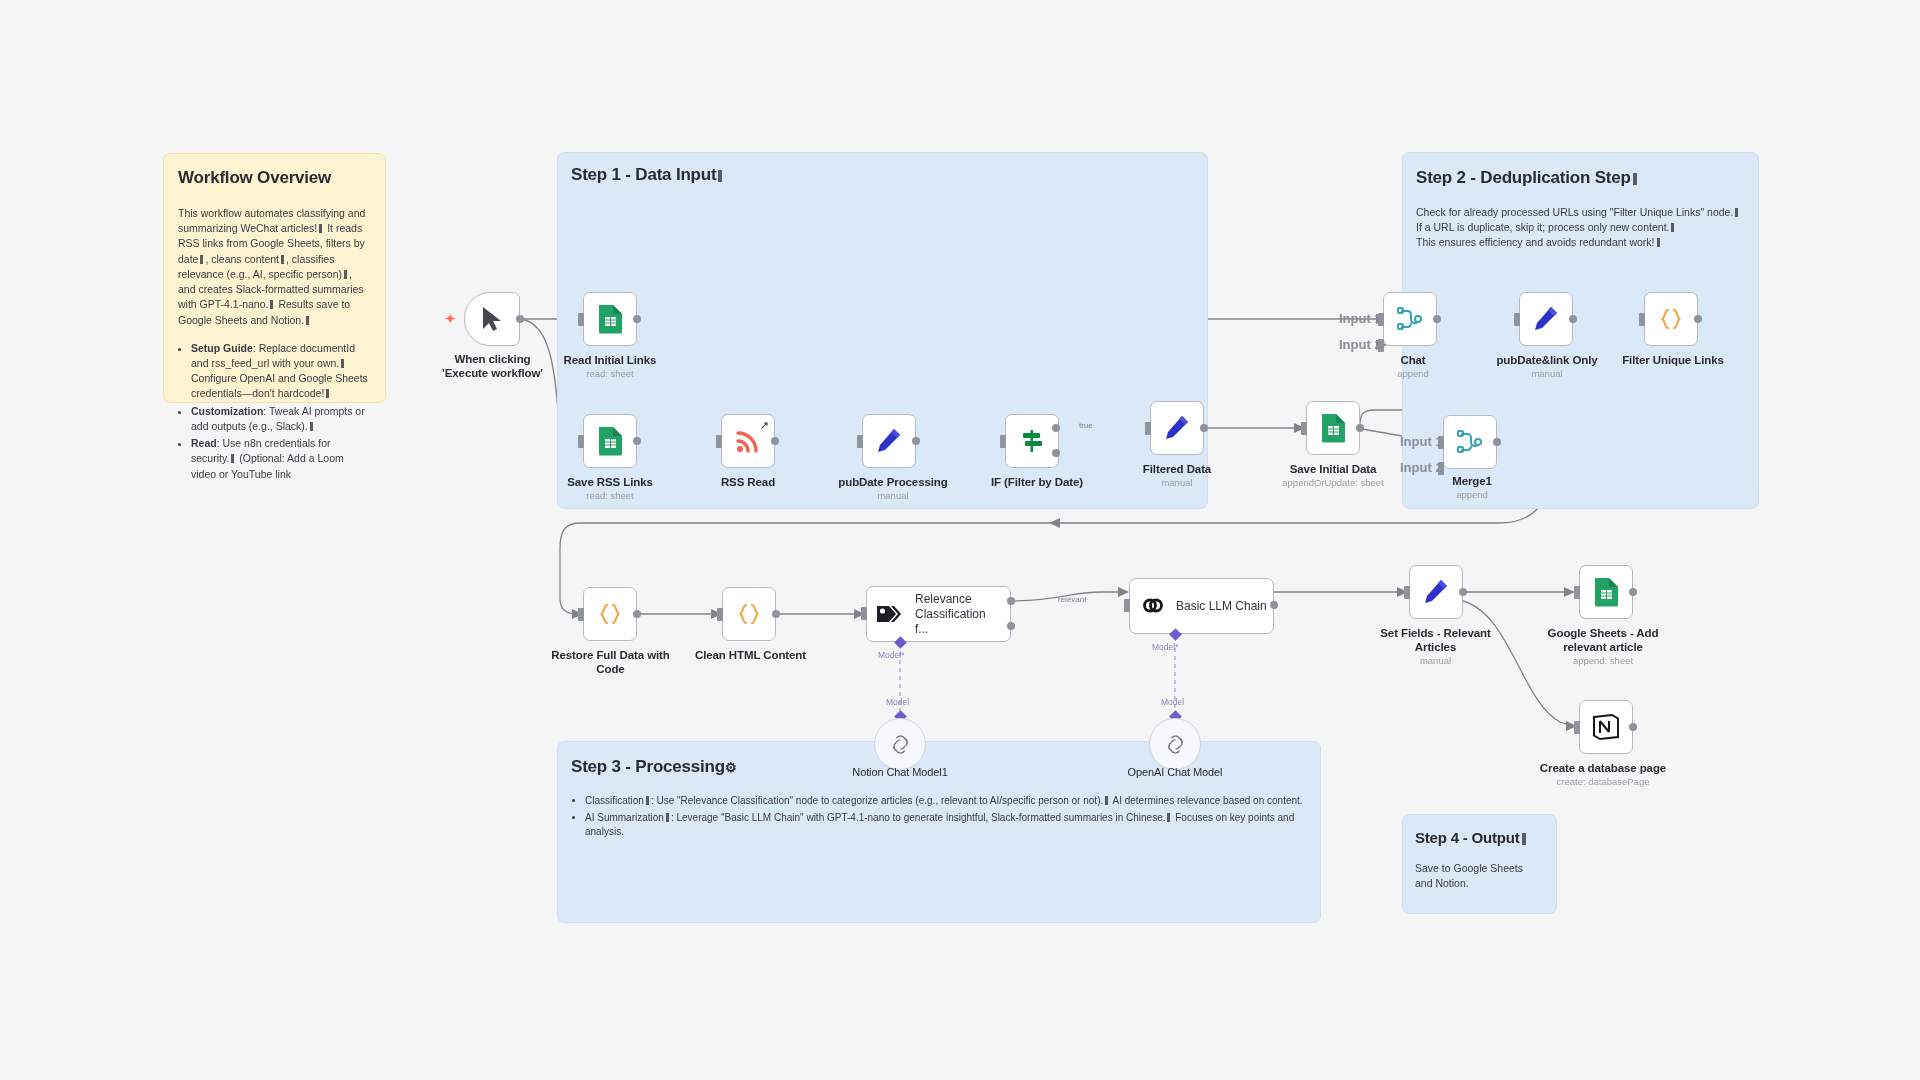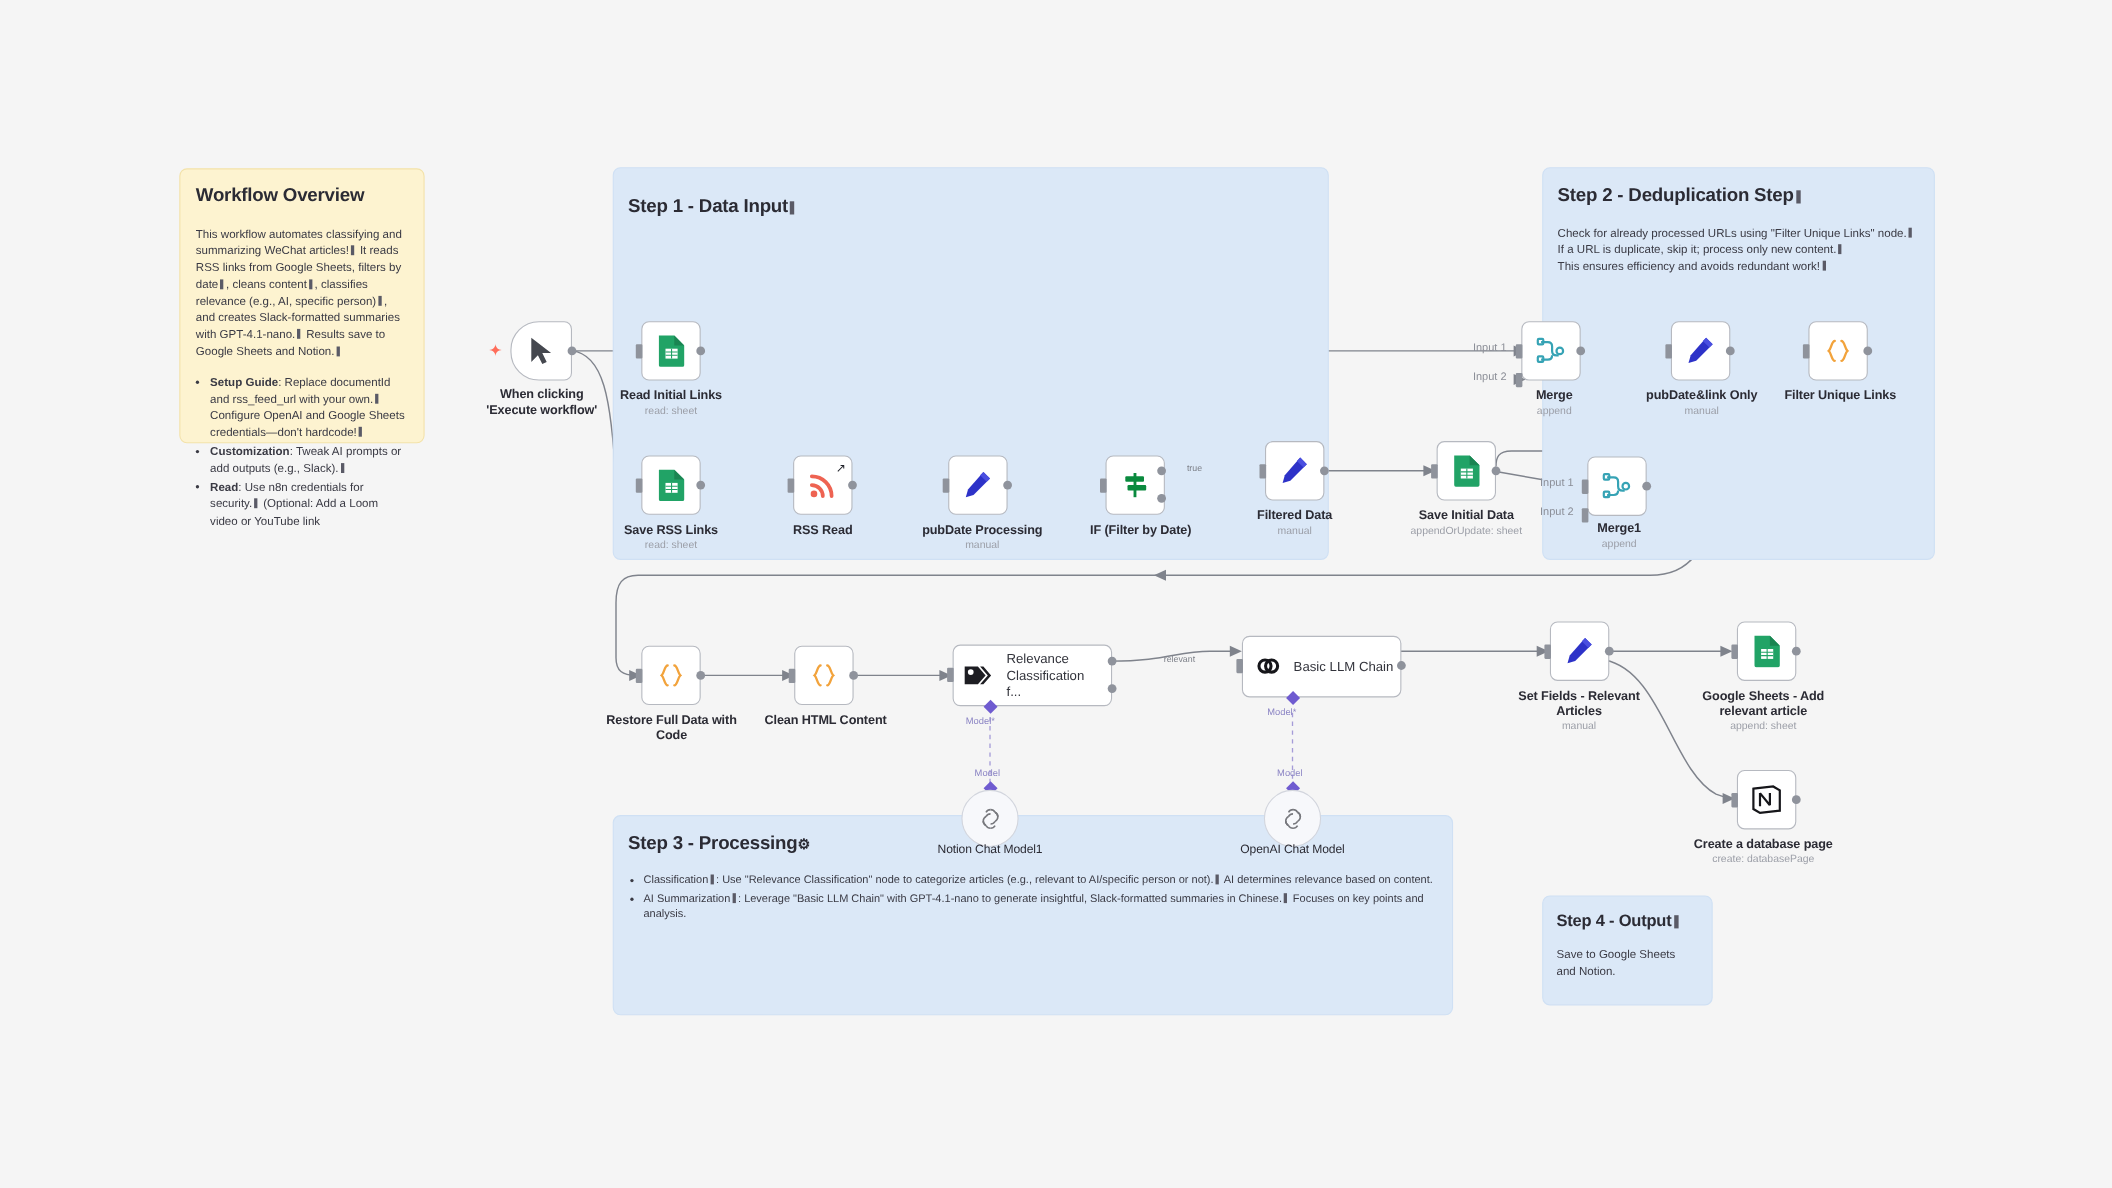--- a/index.html
+++ b/index.html
@@ -53,21 +53,21 @@
   .inline-label { font-size: 12px; color: #33343c; line-height: 1.25; }
 
   .port { position: absolute; width: 8px; height: 8px; border-radius: 50%; background: #8f939c; }
   .port-in {
     position: absolute; width: 6px; height: 13px; background: #8f939c; border-radius: 1px;
   }
   .port-diamond {
     position: absolute; width: 9px; height: 9px; background: #6f5bd0;
     transform: rotate(45deg);
   }
-  .port-lbl { position: absolute; font-size: 10px; color: #8b8e97; white-space: nowrap; }
+  .port-lbl { position: absolute; font-size: 13px; color: #8b8e97; white-space: nowrap; font-weight: bold; }
   .edge-lbl { position: absolute; font-size: 8px; color: #7d8089; background: transparent; white-space: nowrap; }
   .model-lbl { position: absolute; font-size: 8.5px; color: #8b84c4; white-space: nowrap; }
 
   .bolt { position: absolute; color: #ff6d5a; font-size: 15px; }
   .arrow-badge { position: absolute; top: 4px; right: 5px; font-size: 11px; color: #20222a; }
 </style>
 </head>
 <body>
 
 <div id="canvas">
@@ -156,21 +156,21 @@
     <div class="body" style="margin-top:18px;">
       This workflow automates classifying and summarizing WeChat articles!<span class="pipe"></span> It reads RSS links from Google Sheets, filters by date<span class="pipe"></span>, cleans content<span class="pipe"></span>, classifies relevance (e.g., AI, specific person)<span class="pipe"></span>, and creates Slack-formatted summaries with GPT-4.1-nano.<span class="pipe"></span> Results save to Google Sheets and Notion.<span class="pipe"></span>
     </div>
     <ul class="body" style="margin-top:13px;">
       <li><b>Setup Guide</b>: Replace documentId and rss_feed_url with your own.<span class="pipe"></span> Configure OpenAI and Google Sheets credentials—don't hardcode!<span class="pipe"></span></li>
       <li><b>Customization</b>: Tweak AI prompts or add outputs (e.g., Slack).<span class="pipe"></span></li>
       <li><b>Read</b>: Use n8n credentials for security.<span class="pipe"></span> (Optional: Add a Loom video or YouTube link</li>
     </ul>
   </div>
 
-  <div class="note note-blue" style="left:557px; top:152px; width:651px; height:357px; padding:25px 0 0 13px;">
+  <div class="note note-blue" style="left:557px; top:152px; width:651px; height:357px; padding:12px 0 0 13px;">
     <h2>
       <span>Step 1 - Data Input</span><span class="pipe lg"></span>
     </h2>
   </div>
 
   <div class="note note-blue" style="left:1402px; top:152px; width:357px; height:357px; padding:15px 0 0 13px;">
     <h2>
       <span>Step 2 - Deduplication Step</span><span class="pipe lg"></span>
     </h2>
     <div class="body" style="margin-top:17px;">
@@ -317,21 +317,21 @@
         <rect x="2" y="19" width="5" height="5" rx="1"></rect>
         <circle cx="22" cy="14" r="3"></circle>
       </g>
     </svg>
   </div>
   <div class="port-in" style="left:1378px; top:313px;"></div>
   <div class="port-in" style="left:1378px; top:339px;"></div>
   <div class="port-lbl" style="left:1339px; top:311px;"><span>Input 1</span></div>
   <div class="port-lbl" style="left:1339px; top:337px;"><span>Input 2</span></div>
   <div class="port" style="left:1433px; top:315px;"></div>
-  <div class="node-title" style="left:1363px; top:353px; width:100px;"><span>Merge</span></div>
+  <div class="node-title" style="left:1363px; top:353px; width:100px;"><span>Chat</span></div>
   <div class="node-sub" style="left:1363px; top:368px; width:100px;"><span>append</span></div>
 
   <div class="node sq" style="left:1519px; top:292px;">
     <svg width="28" height="28" viewBox="0 0 28 28">
       <path d="M19,2 L25,8 L10,23 L3,25 L5,18 Z" fill="#2d32c8"></path>
       <path d="M19,2 L25,8 L22,11 L16,5 Z" fill="#4a4fe0"></path>
     </svg>
   </div>
   <div class="port-in" style="left:1514px; top:313px;"></div>
   <div class="port" style="left:1569px; top:315px;"></div>

